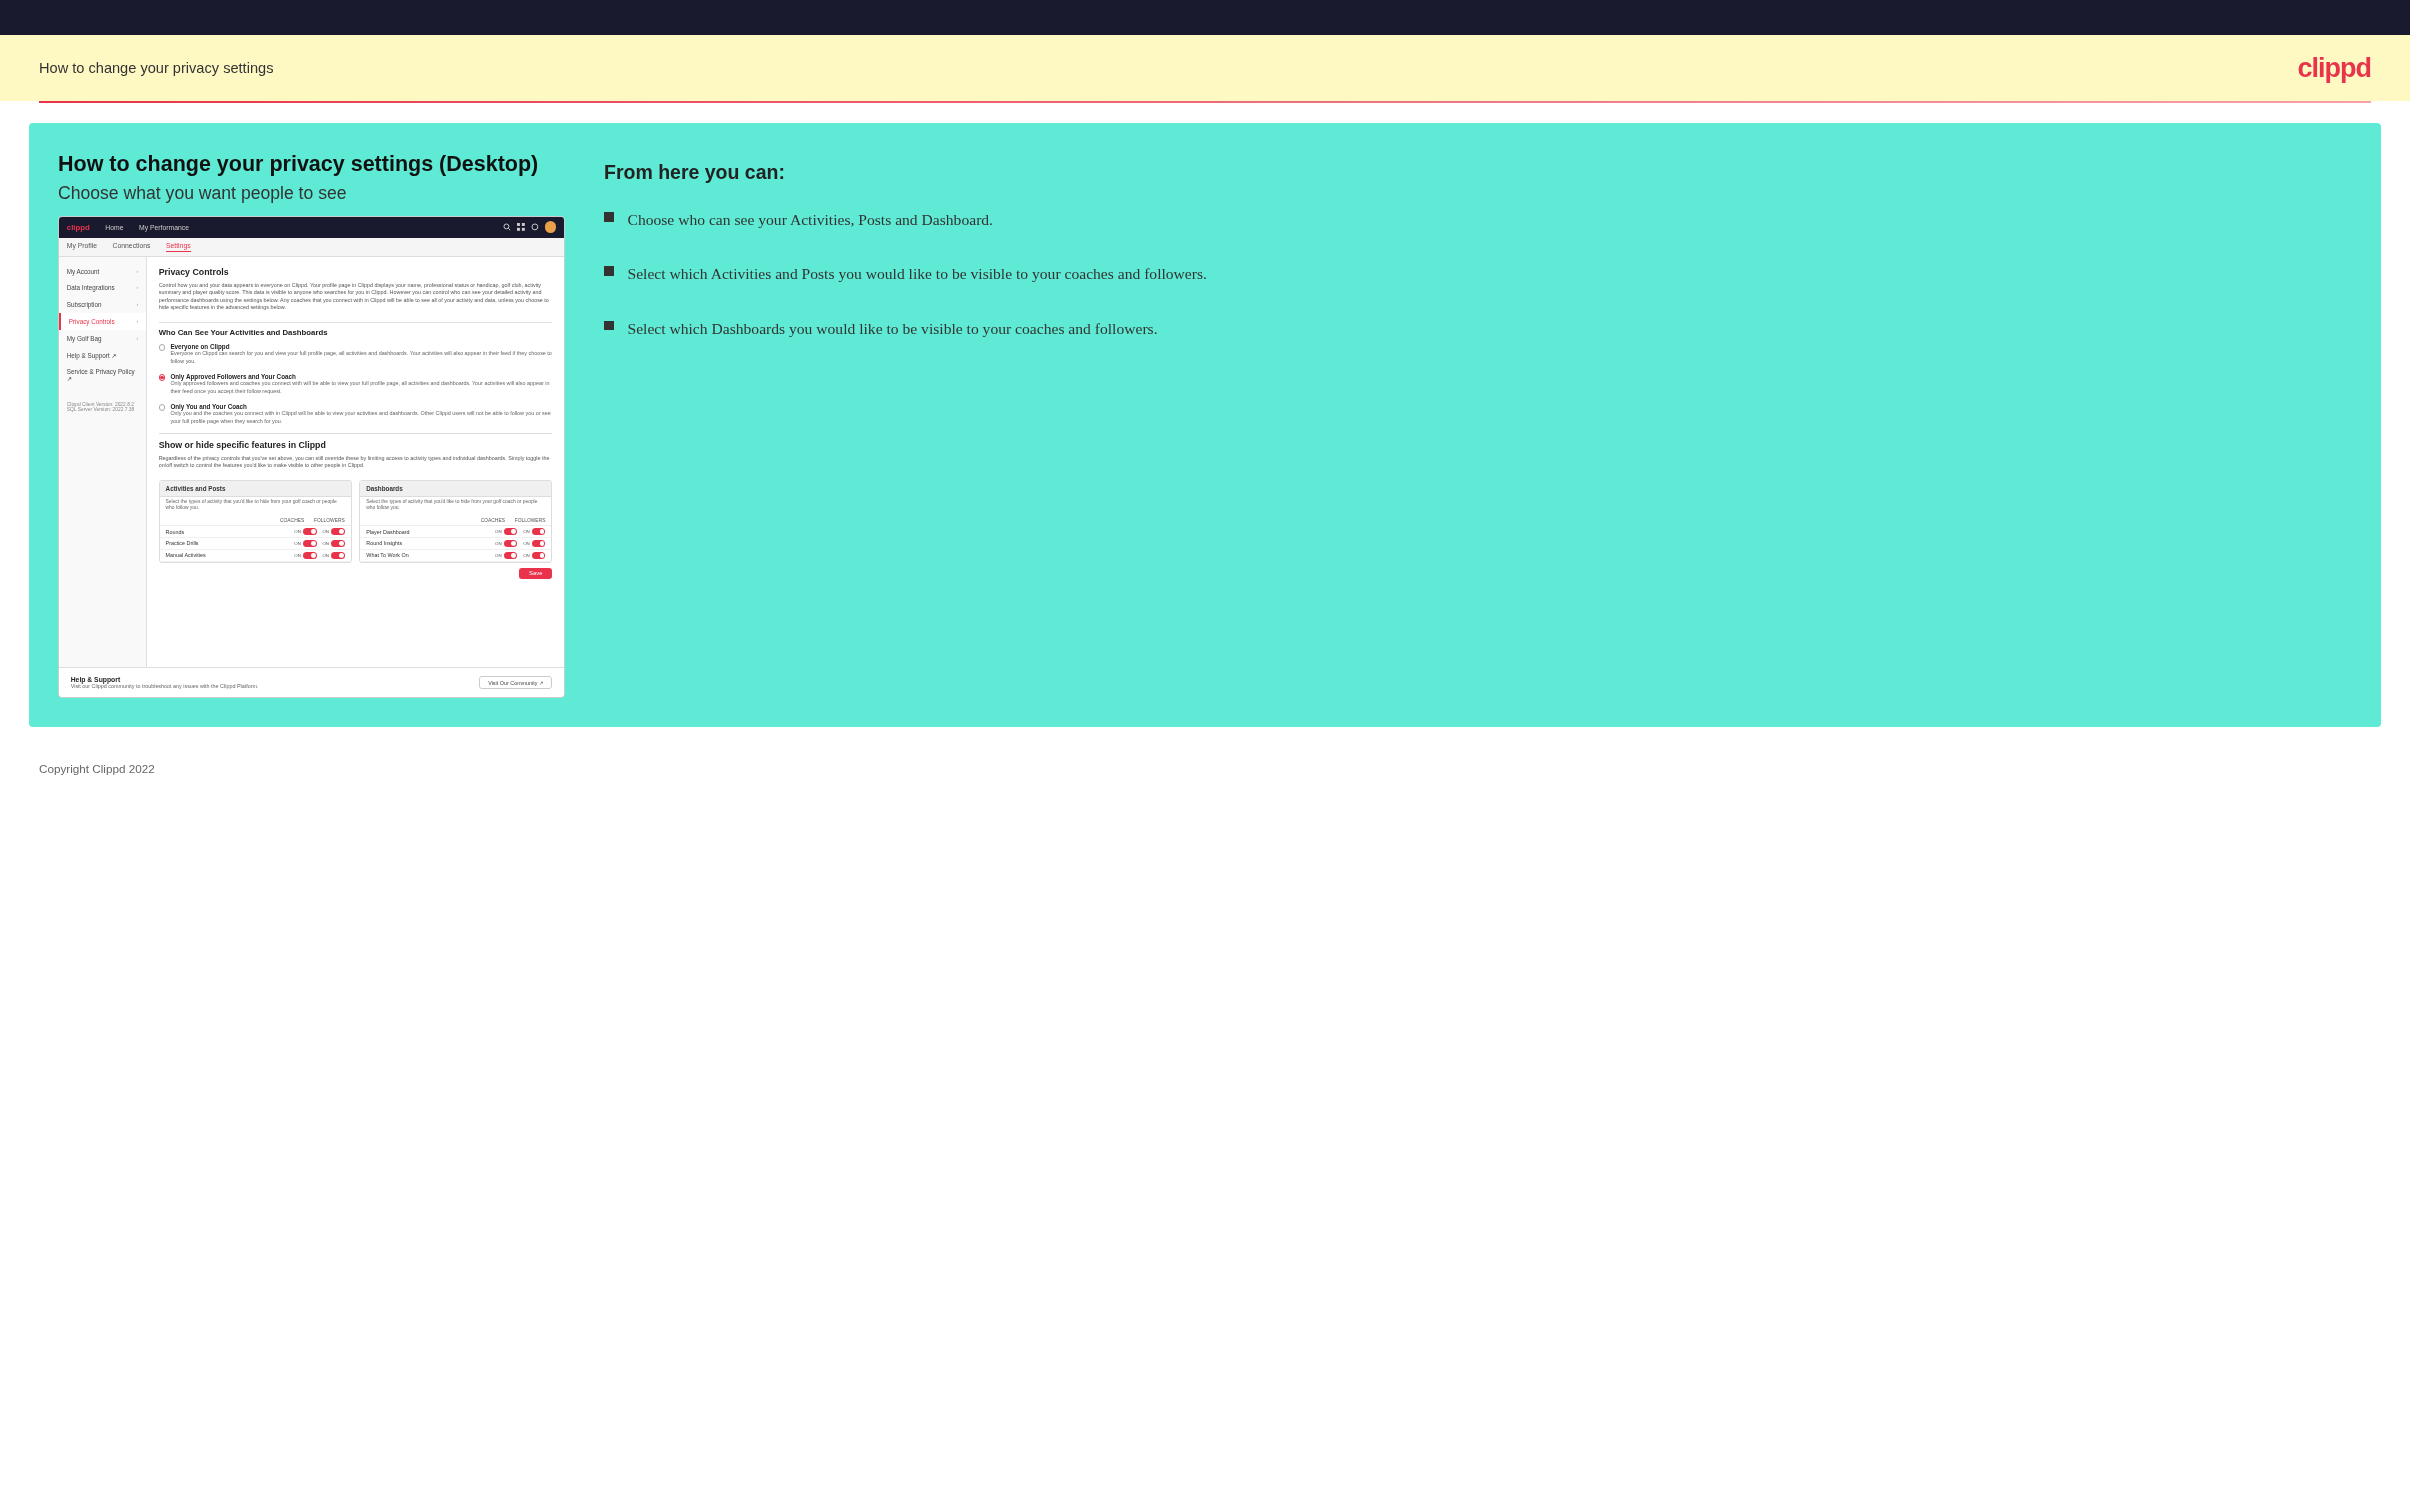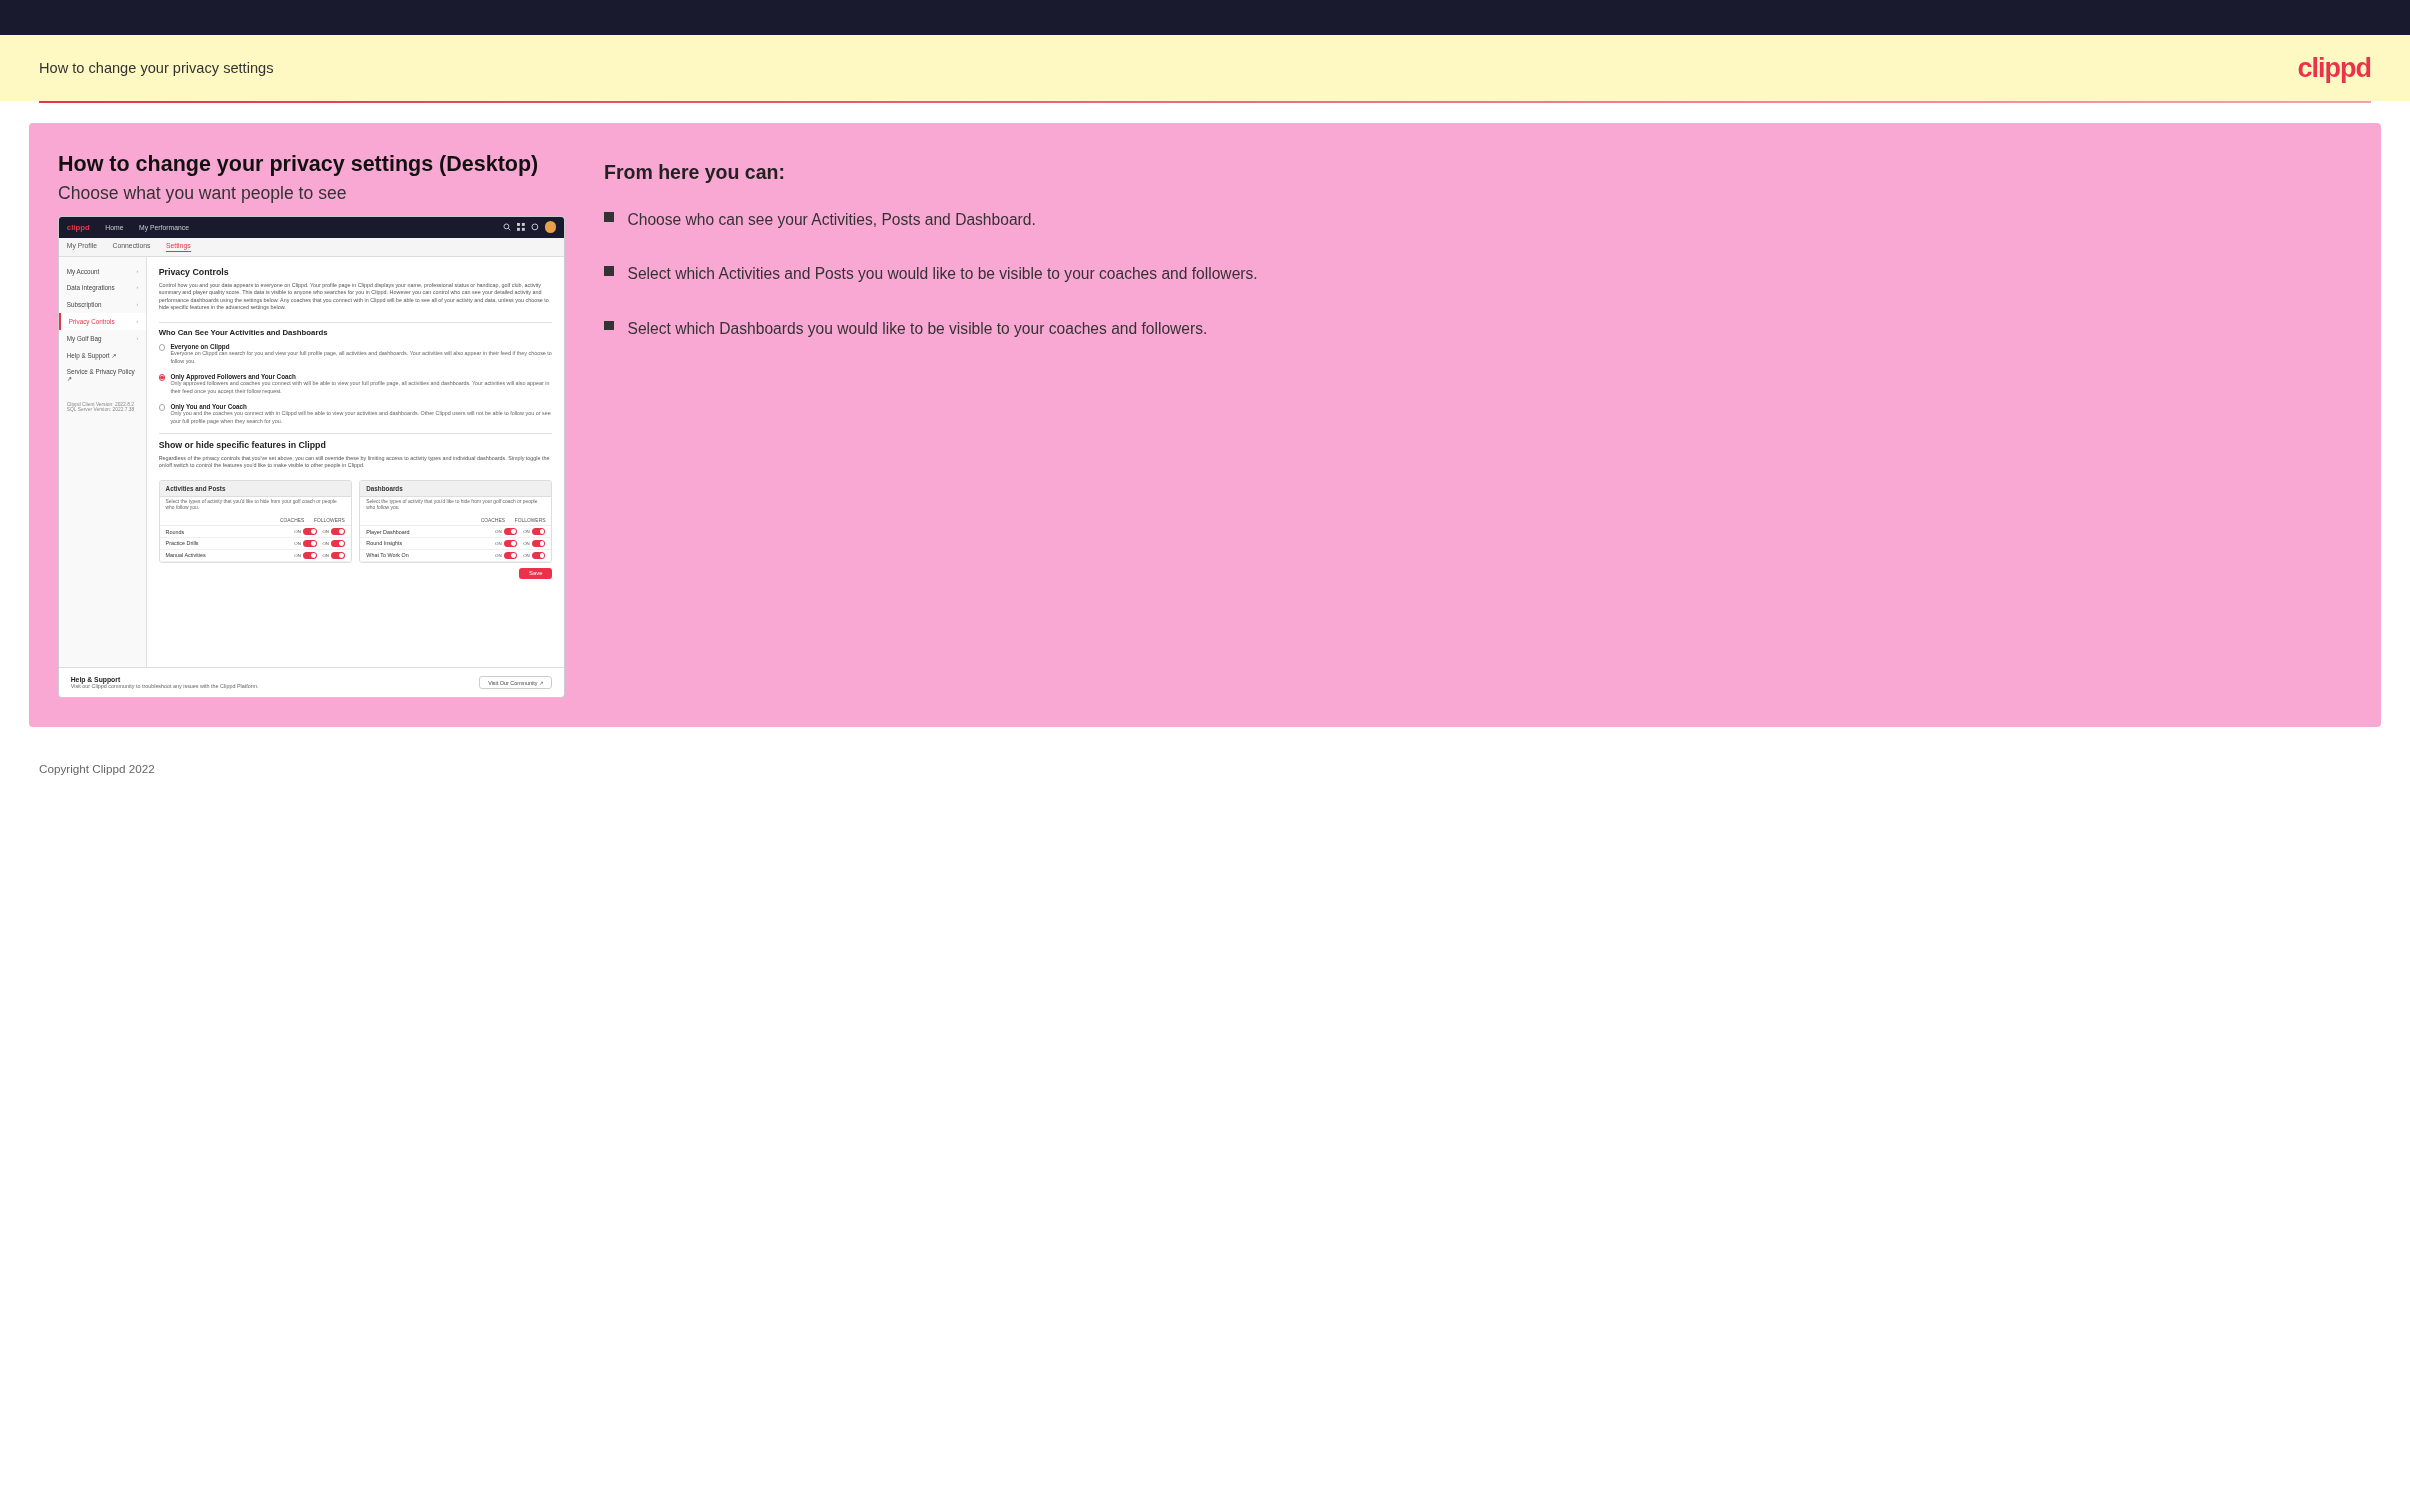--- a/index.html
+++ b/index.html
@@ -34,21 +34,21 @@
 
     
     .header-divider {
       height: 2px;
       background: linear-gradient(to right, #e8334a, #f7a0aa);
       margin: 0 39px;
     }
 
     
     .main-content {
-      background: #f9a8d4;
+      background: #5eead4;
       margin: 19.5px 29px;
       padding: 29px 29px 29px 29px;
       border-radius: 3.9px;
       display: flex;
       gap: 39px;
     }
 
     
     .left-col {
       flex: 0 0 507px;
@@ -341,20 +341,21 @@
     .bullet-list {
       list-style: none;
       display: flex;
       flex-direction: column;
       gap: 31px;
     }
     .bullet-item {
       display: flex;
       gap: 13.7px;
       align-items: flex-start;
+      font-family: Liberation Serif, serif;
     }
     .bullet-square {
       width: 9.8px;
       height: 9.8px;
       background: #333;
       flex-shrink: 0;
       margin-top: 3.9px;
     }
     .bullet-text {
       font-size: 15.6px;

